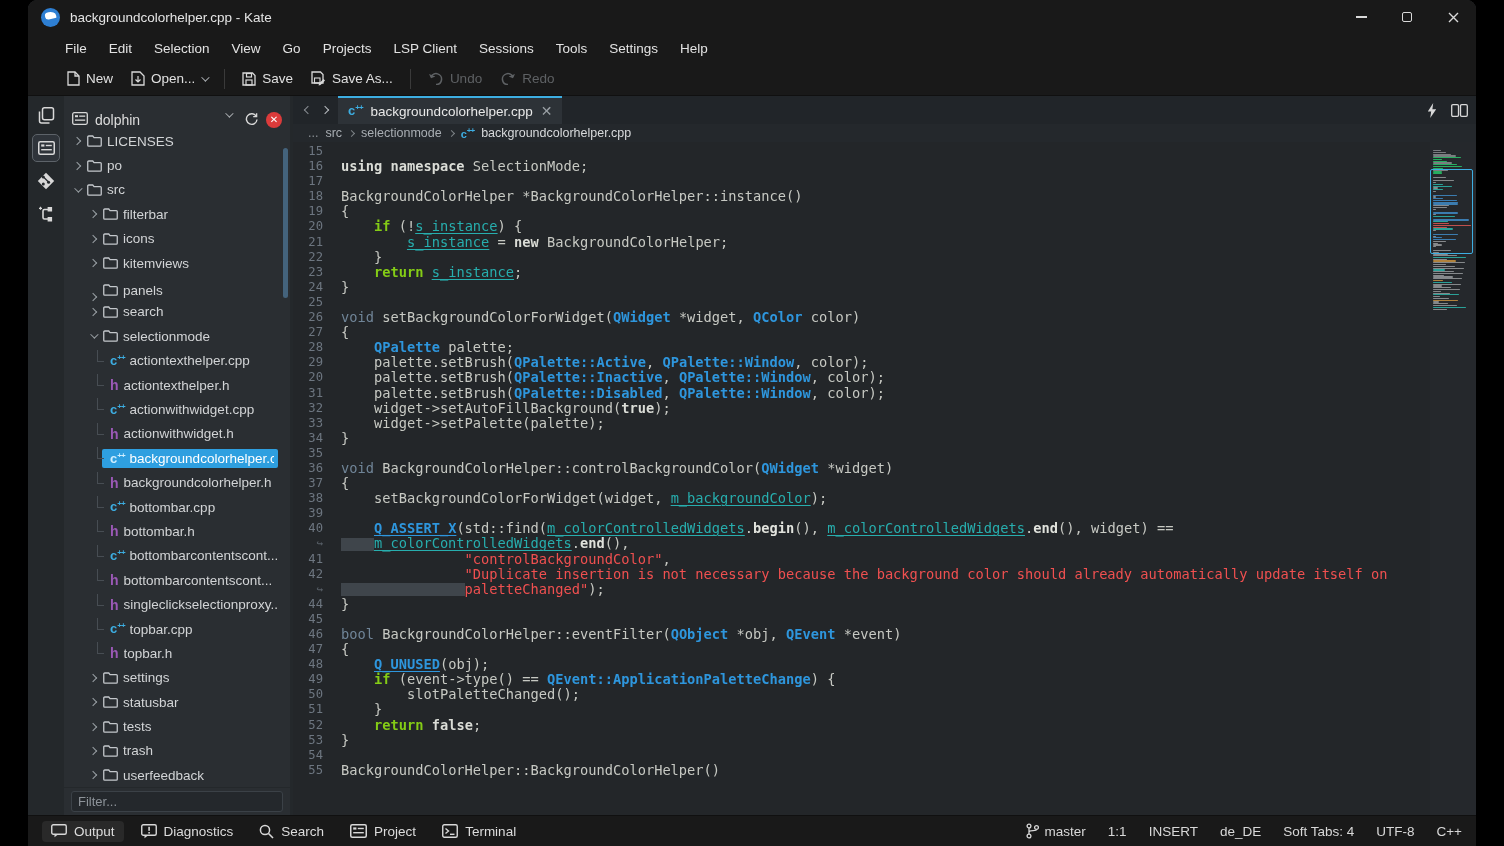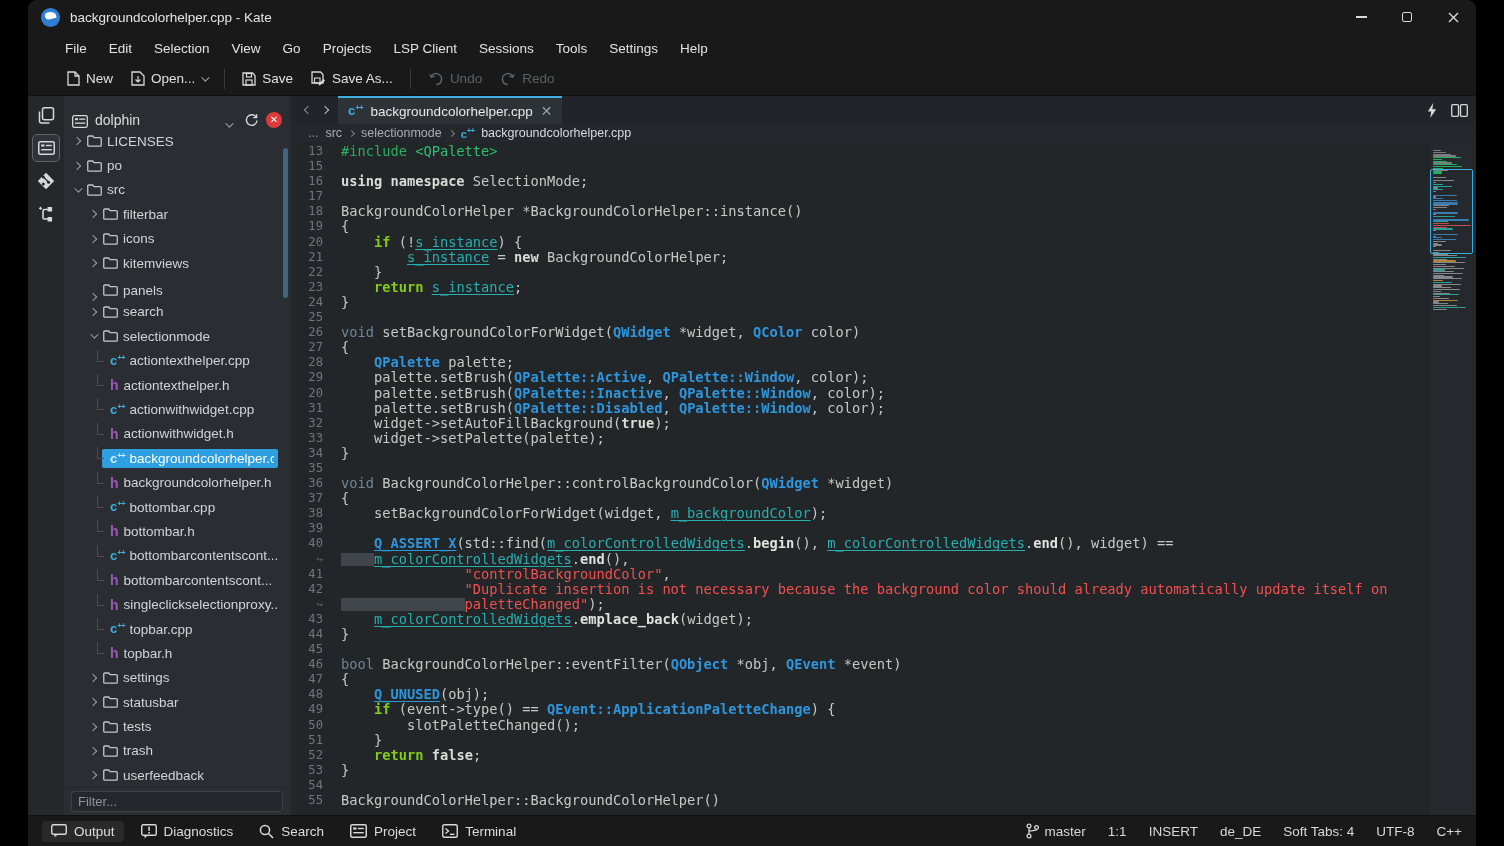--- a/index.html
+++ b/index.html
@@ -36,21 +36,21 @@
 
   
   .main { flex:1; display:flex; min-height:0; }
 
   .iconstrip { width:36px; background:#24282b; display:flex; flex-direction:column; align-items:center;
                padding-top:5px; gap:5px; flex:0 0 auto; }
   .strip-btn { width:28px; height:28px; display:flex; align-items:center; justify-content:center; border-radius:5px; }
   .strip-btn.active { border:1px solid #5d6369; background:#2f343a; }
 
   .project-panel { width:226px; background:#2a2e32; display:flex; flex-direction:column; flex:0 0 auto; min-height:0; }
-  .panel-header { height:32px; display:flex; align-items:flex-end; gap:7px; padding:0 8px; color:#dddddd;
+  .panel-header { height:32px; display:flex; align-items:flex-start; gap:7px; padding:16px 8px; color:#dddddd;
                   font-size:14px; flex:0 0 auto; }
   .panel-header .ph-spacer { flex:1; }
   .close-circle { width:16px; height:16px; border-radius:50%; background:#dc3b3b; color:#fff; display:flex;
                   align-items:center; justify-content:center; font-size:10px; line-height:1; }
   .tree { flex:1; position:relative; overflow:hidden; font-size:13.5px; color:#d2d4d6; padding-top:1px; }
   .tree-row { height:24.4px; display:flex; align-items:center; }
   .tree-chev { width:14px; display:flex; justify-content:center; flex:0 0 14px; }
   .tree-chev .chev { border-color:#9aa0a5; }
   .tree-inner { display:flex; align-items:center; gap:5px; padding:2px 4px 2px 3px; border-radius:2px; min-width:0; flex:1; margin-right:8px; }
   .tree-inner.sel { background:#2e9fe0; color:#ffffff; margin-right:12px; }
@@ -586,21 +586,20 @@
           <span>src</span>
           <span class="bc-sep"></span>
           <span>selectionmode</span>
           <span class="bc-sep"></span>
           <span class="cpp-ic" style="font-size:11px;">c<sup>++</sup></span>
           <span class="bc-last">backgroundcolorhelper.cpp</span>
         </div>
 
         <div class="code-area" id="codearea">
 
-        <div class="crow"><span class="ln">13</span><span class="ct"><span class="t-pre">#include </span><span class="t-inc">&lt;QPalette&gt;</span></span></div>
             <div class="crow"><span class="ln">15</span><span class="ct"></span></div>
             <div class="crow"><span class="ln">16</span><span class="ct"><span class="t-kw">using namespace</span><span class="t-def"> SelectionMode;</span></span></div>
             <div class="crow"><span class="ln">17</span><span class="ct"></span></div>
             <div class="crow"><span class="ln">18</span><span class="ct"><span class="t-def">BackgroundColorHelper *BackgroundColorHelper::instance()</span></span></div>
             <div class="crow"><span class="ln">19</span><span class="ct"><span class="t-def">{</span></span></div>
             <div class="crow"><span class="ln">20</span><span class="ct"><span class="t-def">    </span><span class="t-ctrl">if</span><span class="t-def"> (!</span><span class="t-mem">s_instance</span><span class="t-def">) {</span></span></div>
             <div class="crow"><span class="ln">21</span><span class="ct"><span class="t-def">        </span><span class="t-mem">s_instance</span><span class="t-def"> = </span><span class="t-kw">new</span><span class="t-def"> BackgroundColorHelper;</span></span></div>
             <div class="crow"><span class="ln">22</span><span class="ct"><span class="t-def">    }</span></span></div>
             <div class="crow"><span class="ln">23</span><span class="ct"><span class="t-def">    </span><span class="t-ctrl">return</span><span class="t-def"> </span><span class="t-mem">s_instance</span><span class="t-def">;</span></span></div>
             <div class="crow"><span class="ln">24</span><span class="ct"><span class="t-def">}</span></span></div>
@@ -617,21 +616,20 @@
             <div class="crow"><span class="ln">35</span><span class="ct"></span></div>
             <div class="crow"><span class="ln">36</span><span class="ct"><span class="t-vt">void</span><span class="t-def"> BackgroundColorHelper::controlBackgroundColor(</span><span class="t-type">QWidget</span><span class="t-def"> *widget)</span></span></div>
             <div class="crow"><span class="ln">37</span><span class="ct"><span class="t-def">{</span></span></div>
             <div class="crow"><span class="ln">38</span><span class="ct"><span class="t-def">    setBackgroundColorForWidget(widget, </span><span class="t-mem">m_backgroundColor</span><span class="t-def">);</span></span></div>
             <div class="crow"><span class="ln">39</span><span class="ct"></span></div>
             <div class="crow"><span class="ln">40</span><span class="ct"><span class="t-def">    </span><span class="t-macro">Q_ASSERT_X</span><span class="t-def">(std::find(</span><span class="t-mem">m_colorControlledWidgets</span><span class="t-def">.</span><span class="t-fn">begin</span><span class="t-def">(), </span><span class="t-mem">m_colorControlledWidgets</span><span class="t-def">.</span><span class="t-fn">end</span><span class="t-def">(), widget) ==</span></span></div>
             <div class="crow"><span class="ln wrapmark">↪</span><span class="ct"><span class="wrapbox" style="width: 4ch;"></span><span class="t-mem">m_colorControlledWidgets</span><span class="t-def">.</span><span class="t-fn">end</span><span class="t-def">(),</span></span></div>
             <div class="crow"><span class="ln">41</span><span class="ct"><span class="t-def">               </span><span class="t-str">"controlBackgroundColor"</span><span class="t-def">,</span></span></div>
             <div class="crow"><span class="ln">42</span><span class="ct"><span class="t-def">               </span><span class="t-str">"Duplicate insertion is not necessary because the background color should already automatically update itself on</span></span></div>
             <div class="crow"><span class="ln wrapmark">↪</span><span class="ct"><span class="wrapbox" style="width: 15ch;"></span><span class="t-str">paletteChanged"</span><span class="t-def">);</span></span></div>
-            <div class="crow"><span class="ln">43</span><span class="ct"><span class="t-def">    </span><span class="t-mem">m_colorControlledWidgets</span><span class="t-def">.</span><span class="t-fn">emplace_back</span><span class="t-def">(widget);</span></span></div>
             <div class="crow"><span class="ln">44</span><span class="ct"><span class="t-def">}</span></span></div>
             <div class="crow"><span class="ln">45</span><span class="ct"></span></div>
             <div class="crow"><span class="ln">46</span><span class="ct"><span class="t-vt">bool</span><span class="t-def"> BackgroundColorHelper::eventFilter(</span><span class="t-type">QObject</span><span class="t-def"> *obj, </span><span class="t-type">QEvent</span><span class="t-def"> *event)</span></span></div>
             <div class="crow"><span class="ln">47</span><span class="ct"><span class="t-def">{</span></span></div>
             <div class="crow"><span class="ln">48</span><span class="ct"><span class="t-def">    </span><span class="t-macro">Q_UNUSED</span><span class="t-def">(obj);</span></span></div>
             <div class="crow"><span class="ln">49</span><span class="ct"><span class="t-def">    </span><span class="t-ctrl">if</span><span class="t-def"> (event-&gt;type() == </span><span class="t-type">QEvent::ApplicationPaletteChange</span><span class="t-def">) {</span></span></div>
             <div class="crow"><span class="ln">50</span><span class="ct"><span class="t-def">        slotPaletteChanged();</span></span></div>
             <div class="crow"><span class="ln">51</span><span class="ct"><span class="t-def">    }</span></span></div>
             <div class="crow"><span class="ln">52</span><span class="ct"><span class="t-def">    </span><span class="t-ctrl">return</span><span class="t-def"> </span><span class="t-kw">false</span><span class="t-def">;</span></span></div>
             <div class="crow"><span class="ln">53</span><span class="ct"><span class="t-def">}</span></span></div>

